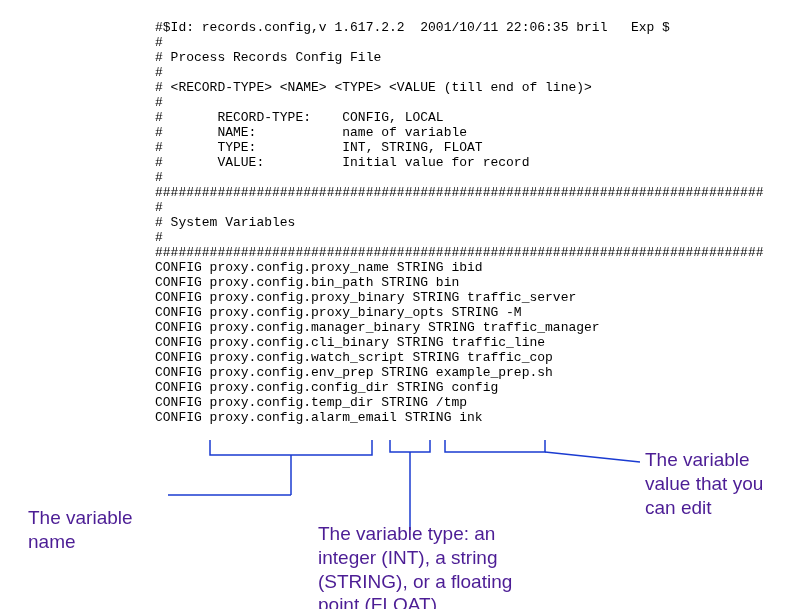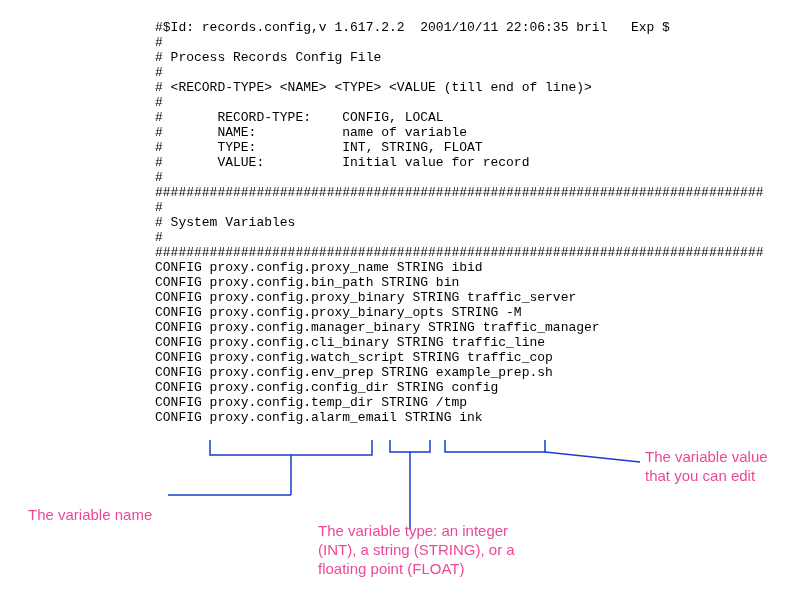--- a/index.html
+++ b/index.html
@@ -29,22 +29,22 @@
   }
   
   .bracket {
     stroke: #1a3bd1;
     stroke-width: 1.5px;
     fill: none;
   }
   .annot {
     position: absolute;
     font-family: Arial, Helvetica, sans-serif;
-    font-size: 15px;
-    color: #ec4899;
+    font-size: 19px;
+    color: #4c1d95;
     line-height: 1.25;
   }
 </style>
 </head>
 <body>
 
 <div class="page">
 
   <div class="config-block" id="configBlock">#$Id: records.config,v 1.617.2.2  2001/10/11 22:06:35 bril   Exp $
 #

